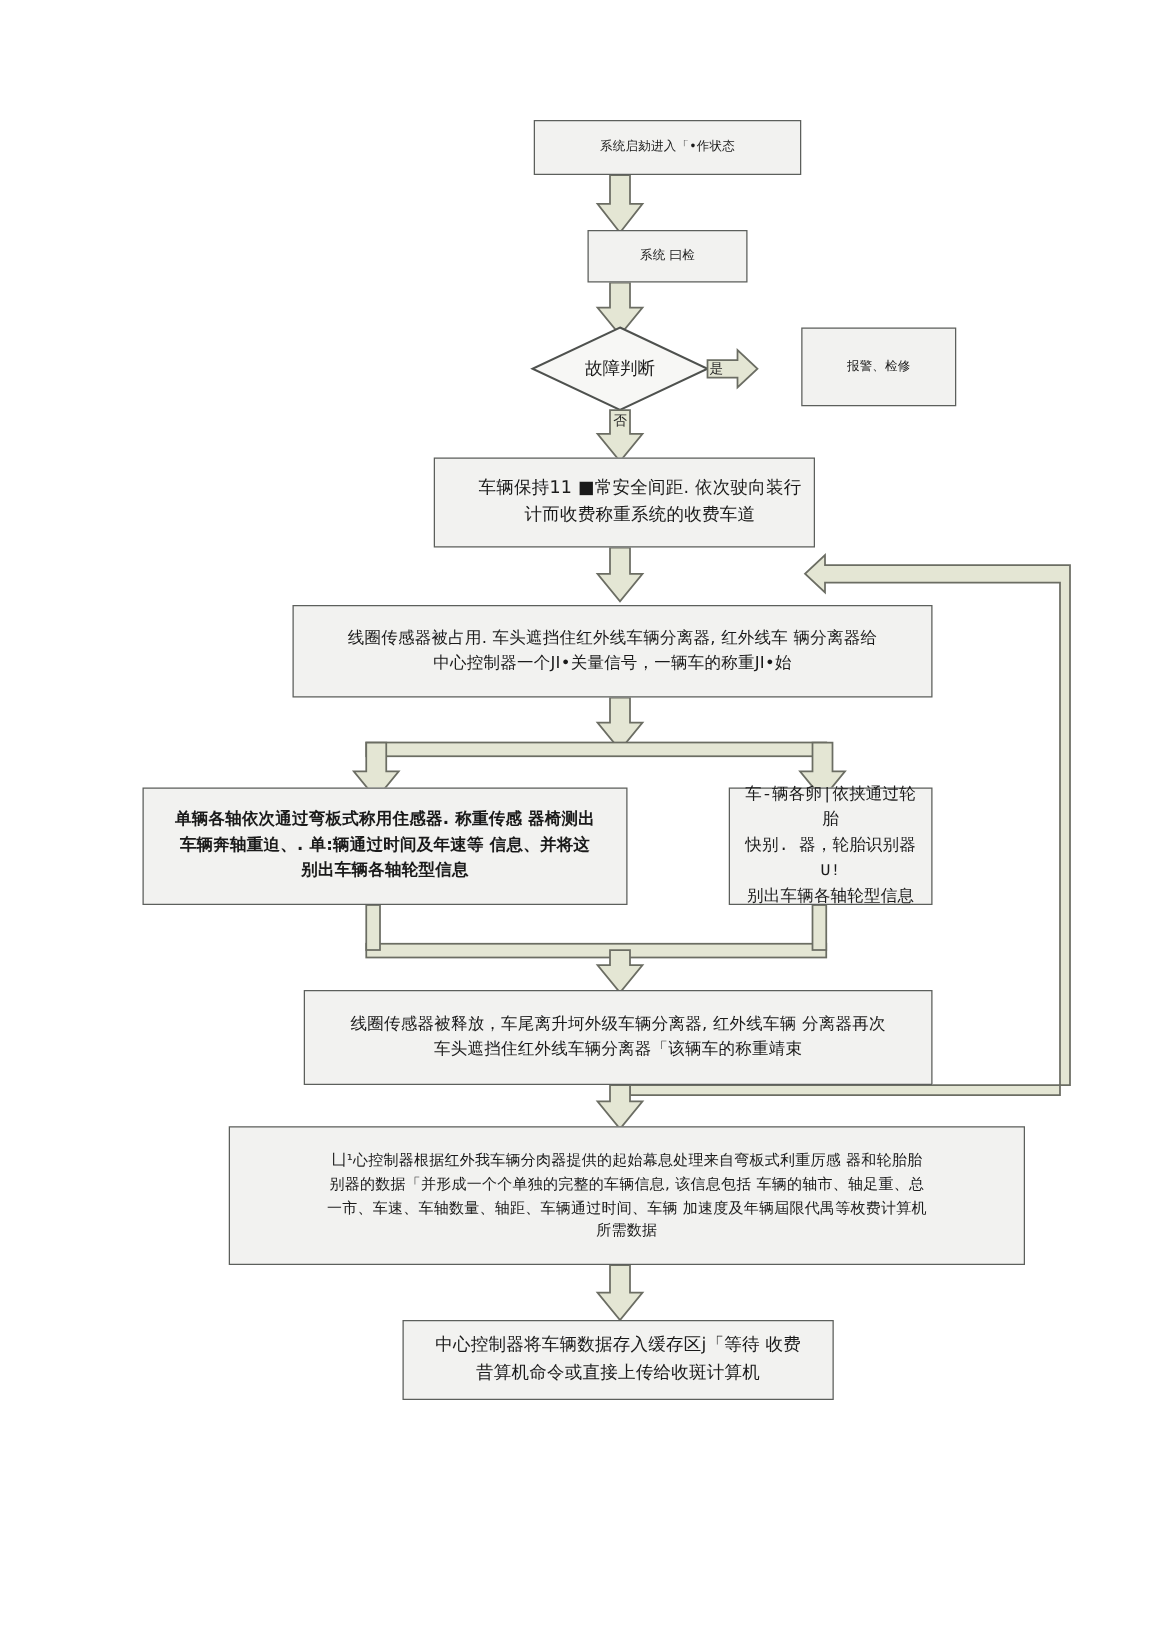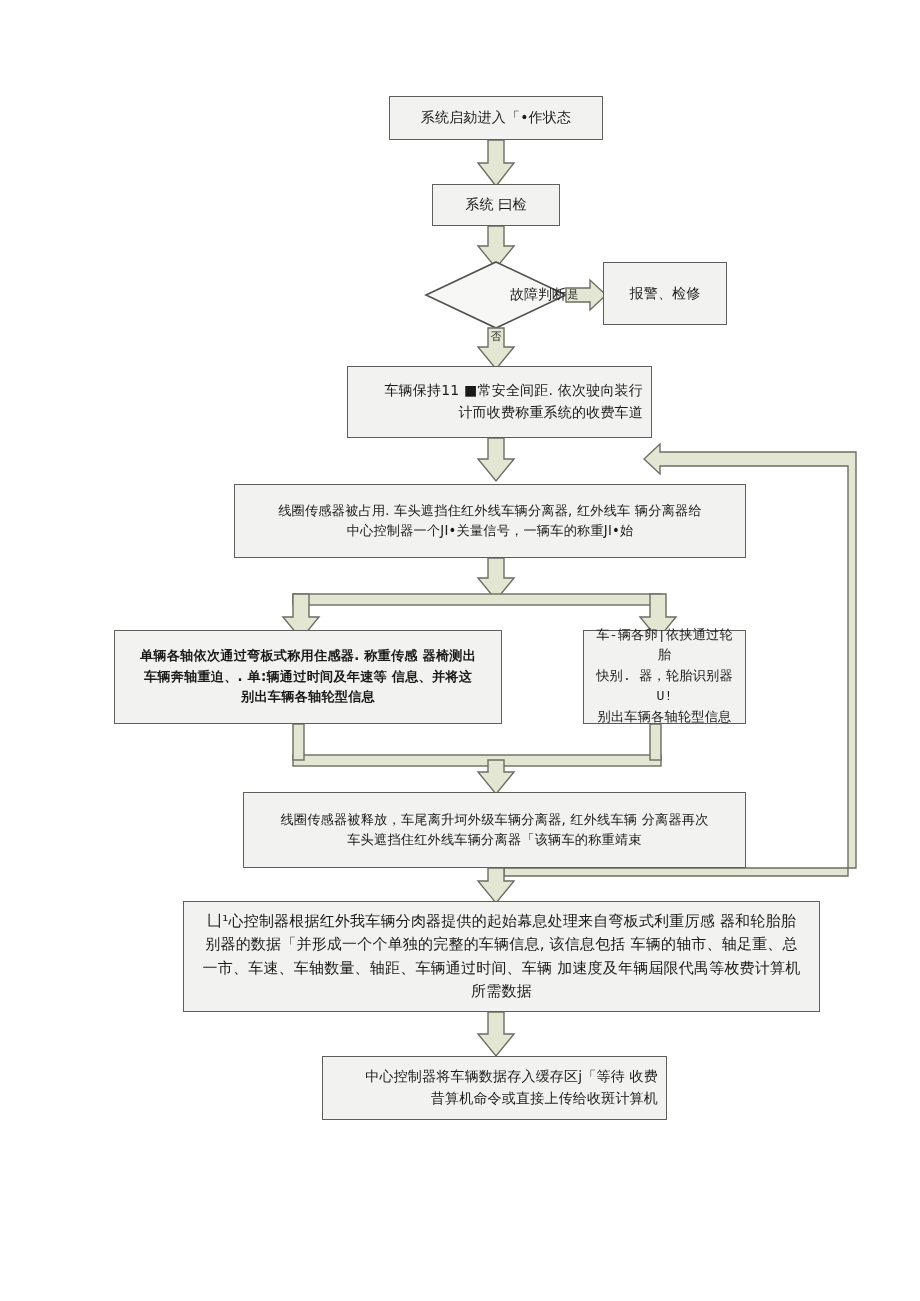--- a/index.html
+++ b/index.html
@@ -49,24 +49,24 @@
     text-align: center;
     color: #1a1a1a;
   }
   .edge-label {
     position: absolute;
     color: #2a2a2a;
     font-size: 11px;
     text-align: center;
     line-height: 1;
   }
-  .fs15 { font-size: 14px; }
-  .fs14 { font-size: 14px; text-align: right; }
+  .fs15 { font-size: 10px; margin-left: 38px; }
+  .fs14 { font-size: 14px; }
   .fs13 { font-size: 13.2px; }
-  .fs12 { font-size: 15px; align-items: center; }
+  .fs12 { font-size: 12px; align-items: center; }
 </style>
 </head>
 <body>
 
 <svg id="canvas" viewBox="0 0 920 1301">
   <defs>
     <style>
       .arw { fill: #e4e6d4; stroke: #6b6d63; stroke-width: 1.4; stroke-linejoin: miter; }
       .dmd { fill: #f7f7f5; stroke: #4e514e; stroke-width: 1.6; }
     </style>

